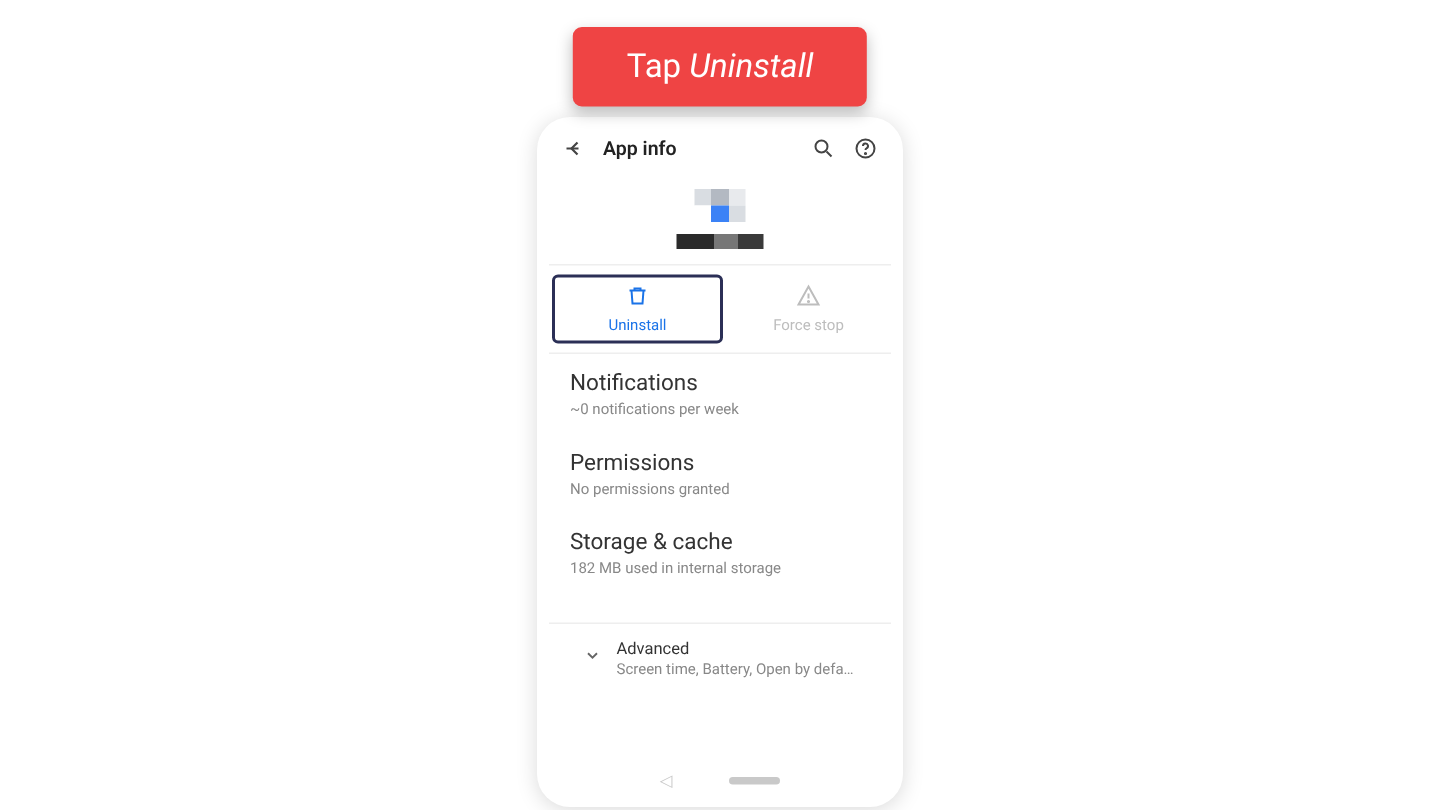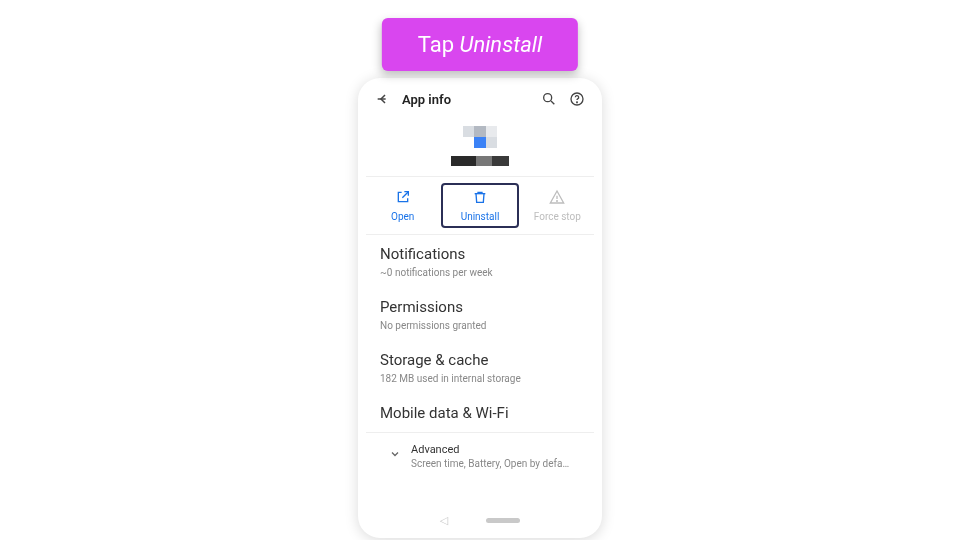--- a/index.html
+++ b/index.html
@@ -9,21 +9,21 @@
     background: #fff;
     font-family: -apple-system, BlinkMacSystemFont, "Segoe UI", Roboto, sans-serif;
     position: relative;
     overflow: hidden;
   }
   .instruction-banner {
     position: absolute;
     top: 18px;
     left: 50%;
     transform: translateX(-50%);
-    background: #d946ef;
+    background: #ef4444;
     color: #fff;
     padding: 14px 36px;
     border-radius: 6px;
     font-size: 22px;
     box-shadow: 0 4px 10px rgba(0,0,0,0.25);
     z-index: 10;
     white-space: nowrap;
   }
   .instruction-banner .em { font-style: italic; }
   .phone {
@@ -163,30 +163,20 @@
           <div class="f"></div>
       </div>
       <div class="app-name-bar">
         <div class="p1"></div>
           <div class="p2"></div>
           <div class="p3"></div>
       </div>
     </div>
 
     <div class="actions">
-      <div class="action blue">
-        <span>
-          <svg viewBox="0 0 24 24" fill="none" stroke="currentColor" stroke-width="2">
-              <path d="M14 4h6v6"></path>
-              <path d="M20 4l-9 9"></path>
-              <path d="M19 14v5H5V5h5"></path>
-            </svg>
-        </span>
-        <span>Open</span>
-      </div>
       <div class="action blue highlight">
         <span>
           <svg viewBox="0 0 24 24" fill="none" stroke="currentColor" stroke-width="2">
               <path d="M4 7h16"></path>
               <path d="M9 7V5h6v2"></path>
               <path d="M6 7l1 13h10l1-13"></path>
             </svg>
         </span>
         <span>Uninstall</span>
       </div>
@@ -209,21 +199,20 @@
       </div>
       <div class="row">
         <div class="label">Permissions</div>
         <div class="sub">No permissions granted</div>
       </div>
       <div class="row">
         <div class="label">Storage &amp; cache</div>
         <div class="sub">182 MB used in internal storage</div>
       </div>
       <div class="row">
-        <div class="label">Mobile data &amp; Wi-Fi</div>
       </div>
       <div class="adv">
         <div class="chev">
           <svg width="12" height="12" viewBox="0 0 24 24" fill="none" stroke="currentColor" stroke-width="2.5">
               <path d="M6 9l6 6 6-6"></path>
             </svg>
         </div>
         <div class="texts">
           <div class="label">Advanced</div>
           <div class="sub">Screen time, Battery, Open by default, Sto…</div>

